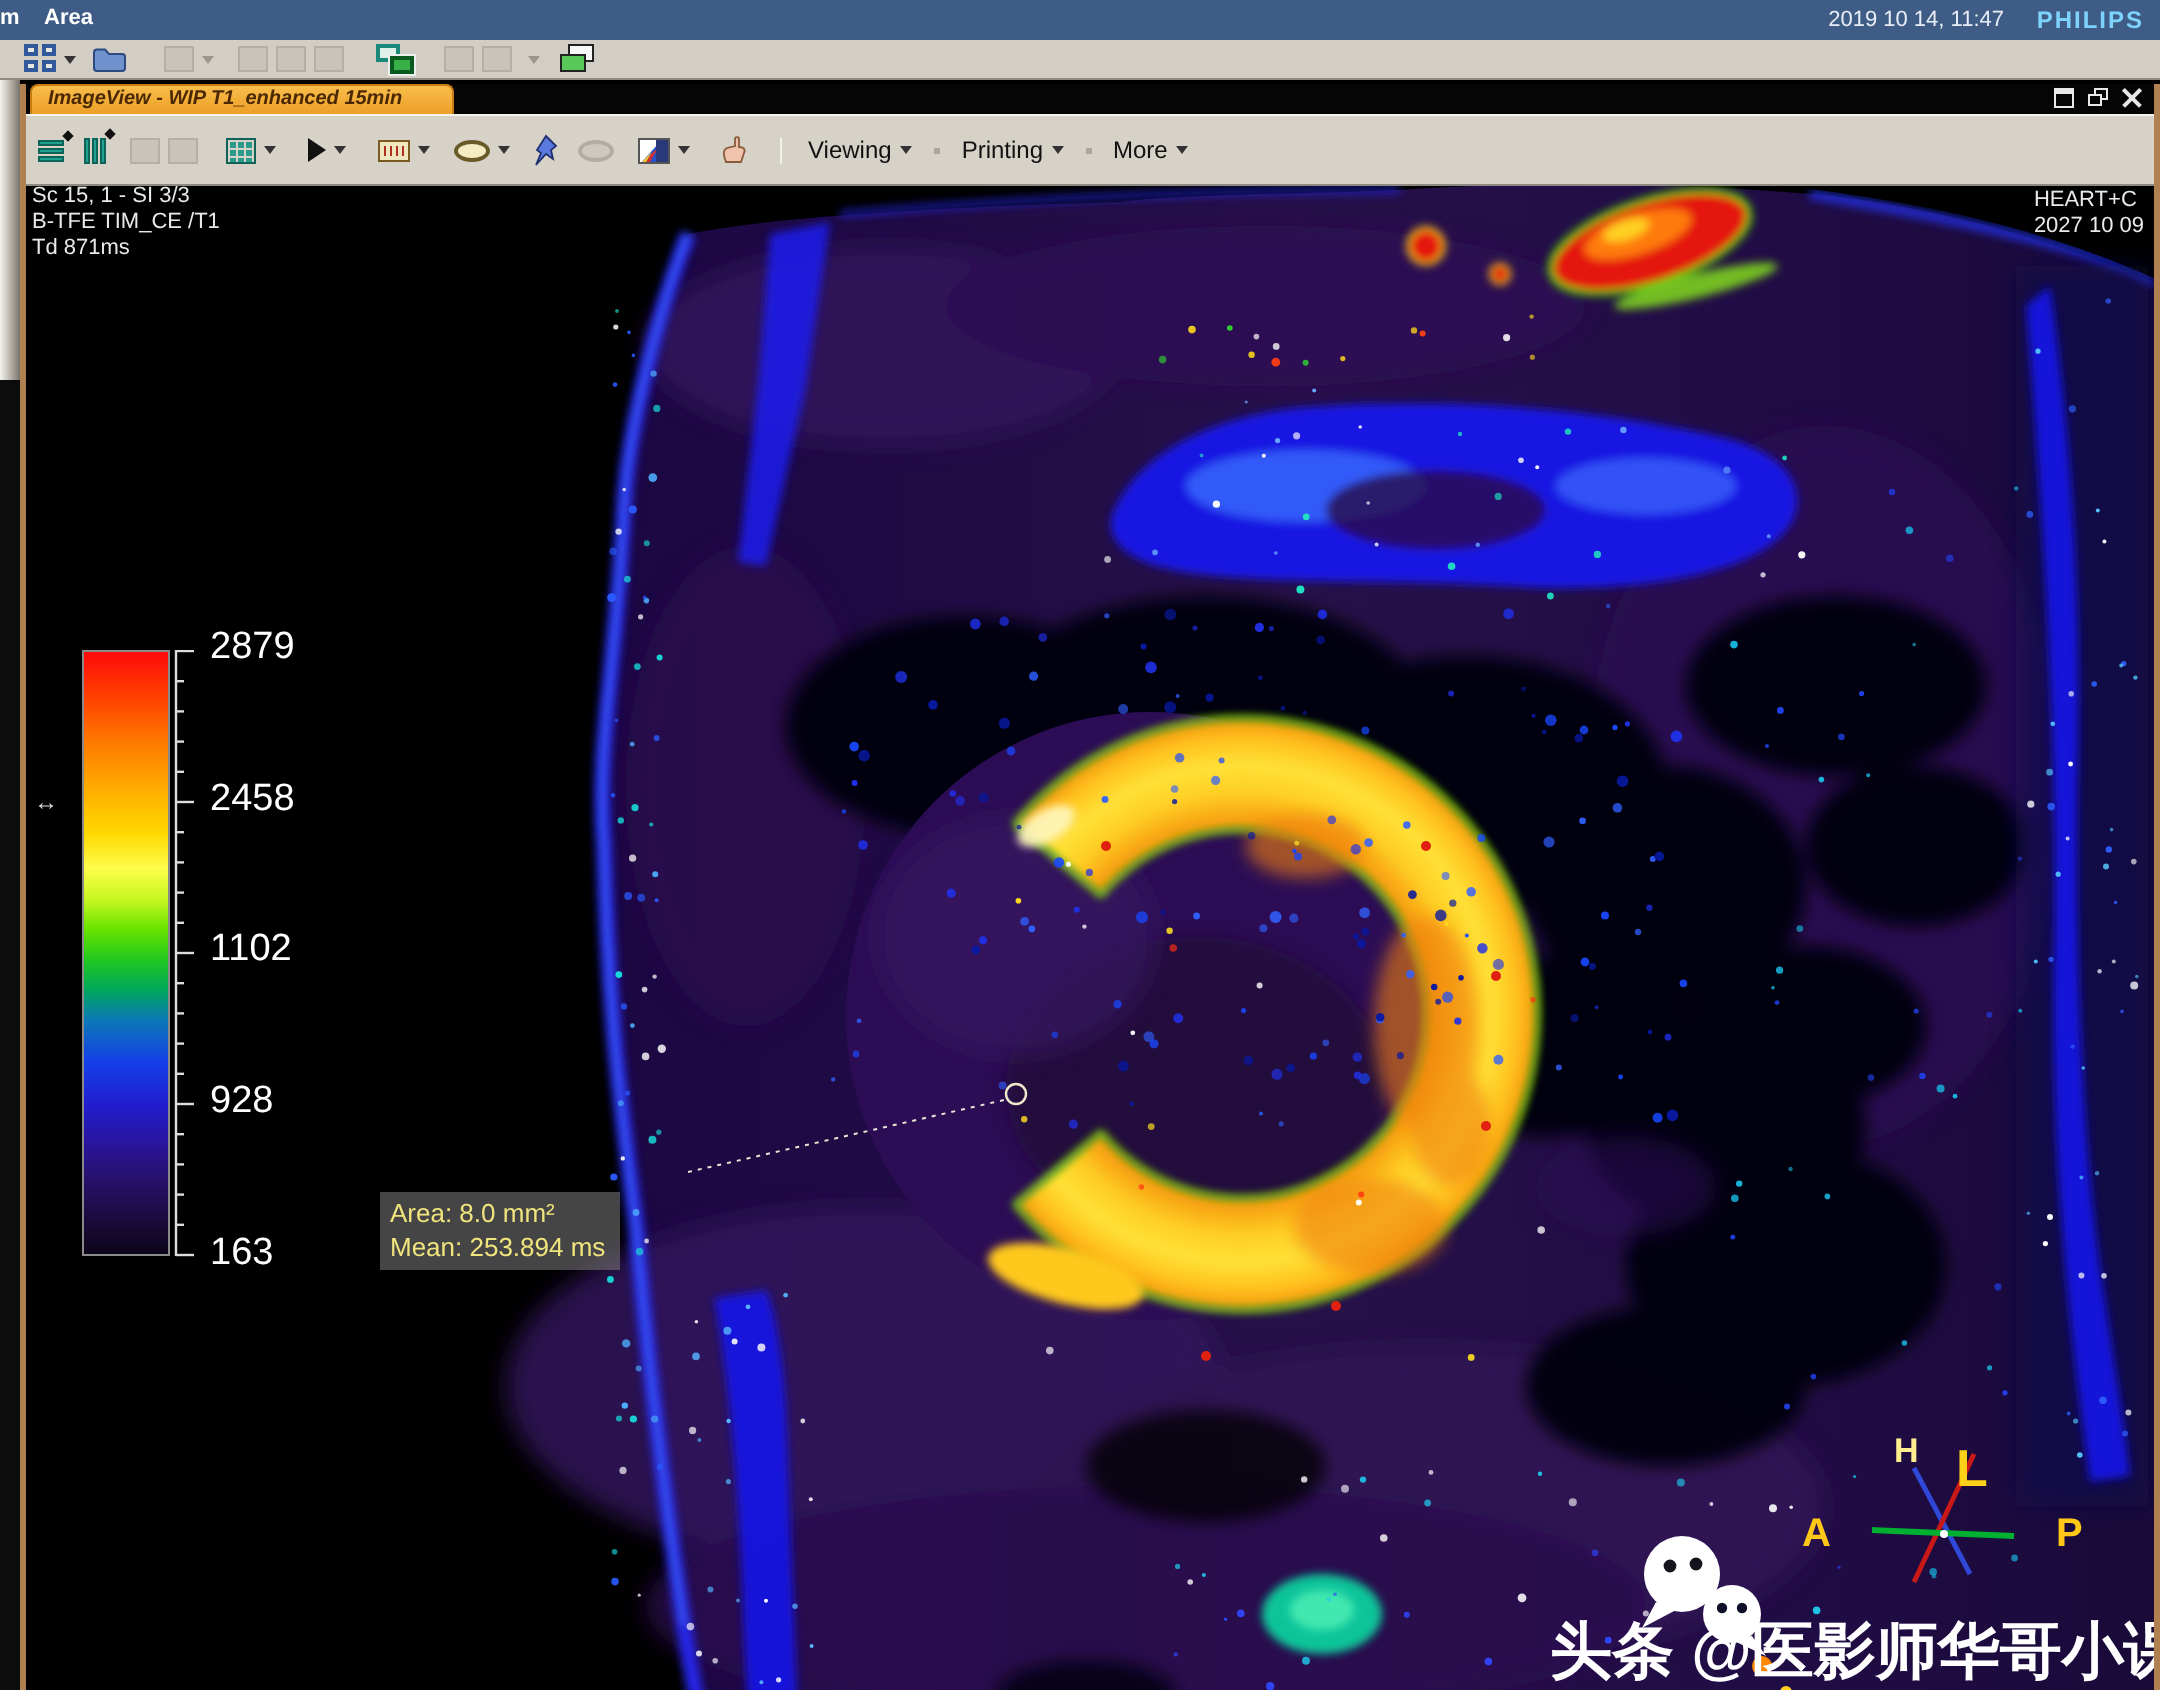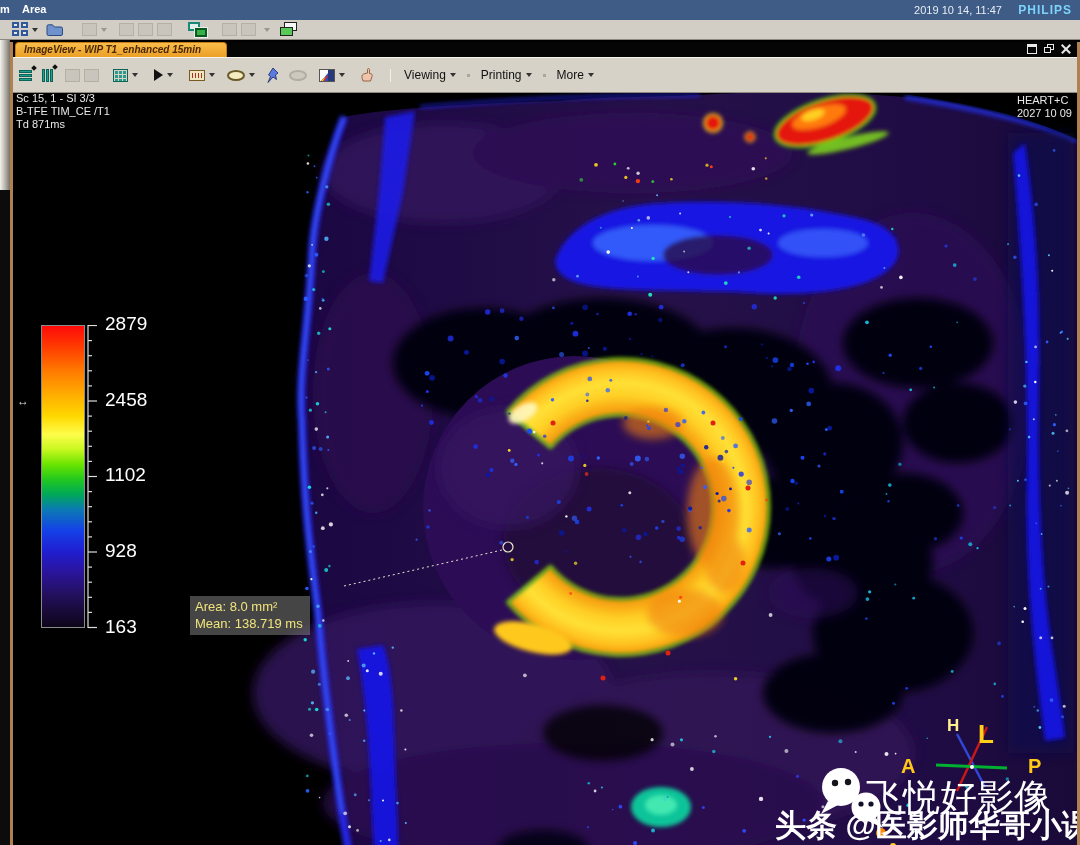--- a/index.html
+++ b/index.html
@@ -810,21 +810,21 @@
       </svg>
       <div class="lbl" style="top:2px">2879</div>
       <div class="lbl" style="top:78px">2458</div>
       <div class="lbl" style="top:153px">1102</div>
       <div class="lbl" style="top:229px">928</div>
       <div class="lbl" style="top:305px">163</div>
     </div>
 
     <div class="roilabel">
       <div>Area: 8.0 mm²</div>
-      <div>Mean: 138.719 ms</div>
+      <div>Mean: 253.894 ms</div>
     </div>
 
     <svg class="orient" width="160" height="90">
       <line x1="64" y1="21" x2="92" y2="74" stroke="#3048d8" stroke-width="2.5"></line>
       <line x1="94" y1="14" x2="64" y2="78" stroke="#c81818" stroke-width="2.5"></line>
       <line x1="43" y1="52" x2="114" y2="55" stroke="#00b030" stroke-width="3"></line>
       <circle cx="79" cy="54" r="2" fill="#fff"></circle>
       <text x="54" y="18" font-size="17" fill="#ffee90" font-weight="bold">H</text>
       <text x="85" y="30" font-size="26" fill="#ffd018" font-weight="bold">L</text>
       <text x="8" y="60" font-size="20" fill="#ffc818" font-weight="bold">A</text>
@@ -834,17 +834,16 @@
     <svg class="wmicons" width="80" height="70">
       <path d="M20 36 L13 49 L30 40 Z" fill="#fff"></path>
       <circle cx="33" cy="22" r="19" fill="#fff"></circle>
       <circle cx="27" cy="18" r="3.2" fill="#14141c"></circle>
         <circle cx="40" cy="17" r="3.2" fill="#14141c"></circle>
       <path d="M68 53 L75 63 L58 55 Z" fill="#fff"></path>
       <circle cx="58" cy="42" r="14.5" fill="#fff"></circle>
       <circle cx="53" cy="39" r="2.6" fill="#10102a"></circle>
         <circle cx="63" cy="39" r="2.6" fill="#10102a"></circle>
     </svg>
-    <div class="wm1">飞悦好影像</div>
     <div class="wm2">头条 @医影师华哥小课</div>
 
   </div>
 </div>
 
 </body></html>

